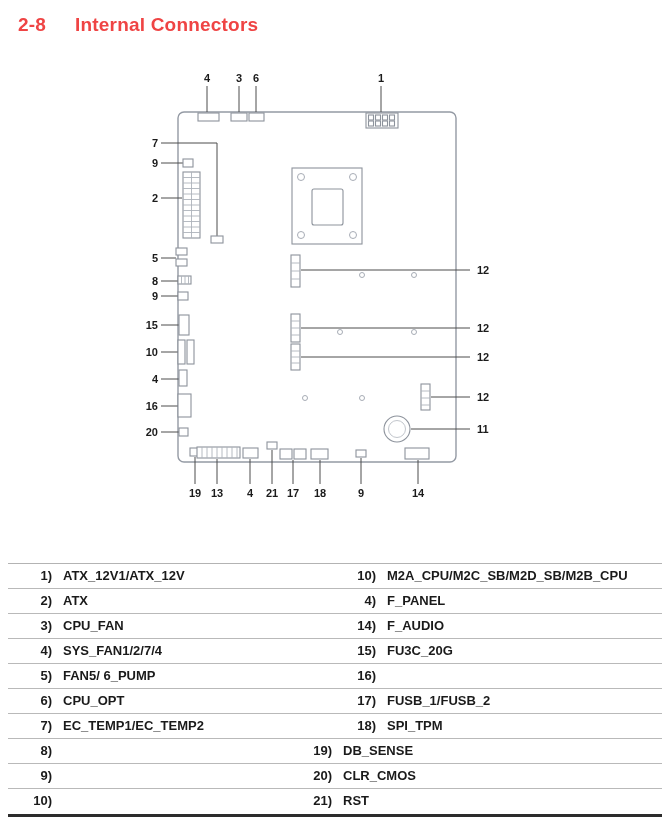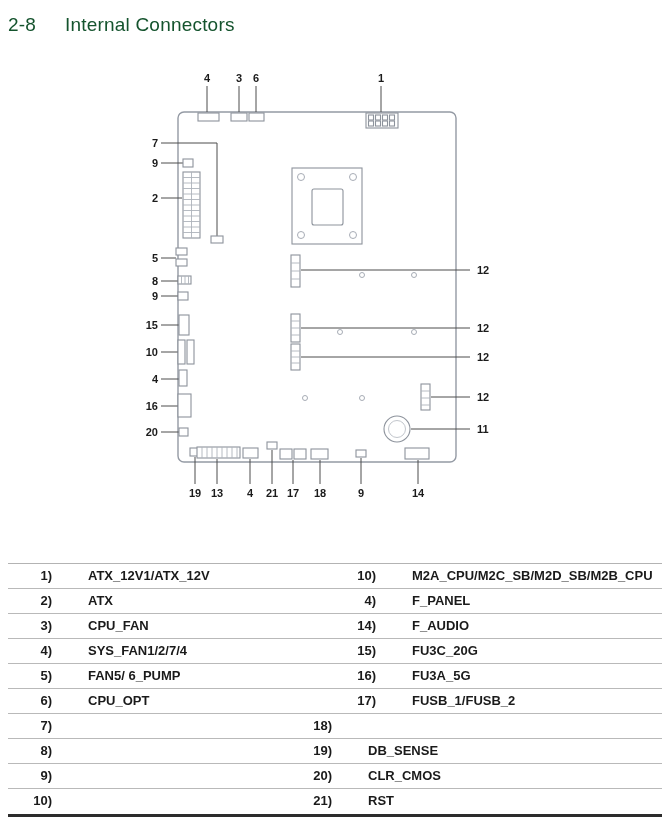--- a/index.html
+++ b/index.html
@@ -1,39 +1,39 @@
 <!DOCTYPE html>
 <html><head>
 <meta charset="utf-8">
 <style>
   * { margin:0; padding:0; box-sizing:border-box; }
   html,body { width:670px; height:820px; background:#ffffff; overflow:hidden;
     font-family:"Liberation Sans", sans-serif; position:relative; }
 
-  .heading { position:absolute; top:14px; left:8px; display:flex;
-    font-size:19px; font-weight:normal; color:#14532d; letter-spacing:0.2px; }
+  .heading { position:absolute; top:14px; left:18px; display:flex;
+    font-size:19px; font-weight:bold; color:#ef4444; letter-spacing:0.2px; }
   .heading .sec { width:57px; }
 
   svg.diagram { position:absolute; top:60px; left:0; }
   .board { fill:#ffffff; stroke:#949aa4; stroke-width:1.4; }
   .conn  { fill:#ffffff; stroke:#8d939c; stroke-width:1.1; }
   .lead  { stroke:#4d4d4d; stroke-width:1; fill:none; }
   .grid  { stroke:#aeb3bb; stroke-width:0.9; }
   .hole  { fill:#ffffff; stroke:#a7acb5; stroke-width:1; }
   .inner { fill:none; stroke:#c2c6cc; stroke-width:1; }
   .num   { font-family:"Liberation Sans", sans-serif; font-size:11px; font-weight:bold; fill:#1b1b1b; }
 
   .conn-table { position:absolute; top:563px; left:8px; right:8px;
     border-top:1px solid #b3b3b3; border-bottom:3px solid #2c2c2c;
     color:#1a1a1a; font-weight:bold; font-size:13px; }
   .t-row { display:grid; grid-template-columns:44px 280px 44px auto;
     height:25px; line-height:24px; border-bottom:1px solid #b9b9b9; }
   .t-row:last-child { border-bottom:none; }
   .t-num { text-align:right; }
-  .t-name { padding-left:36px; white-space:nowrap; }
+  .t-name { padding-left:11px; white-space:nowrap; }
 </style>
 </head>
 <body>
 
 <div class="heading">
   <span class="sec">2-8</span>
   <span>Internal Connectors</span>
 </div>
 
 <svg class="diagram" width="670" height="450" viewBox="0 0 670 450" xmlns="http://www.w3.org/2000/svg">
@@ -250,31 +250,32 @@
   <div class="t-row">
     <span class="t-num">4)</span>
     <span class="t-name">SYS_FAN1/2/7/4</span>
     <span class="t-num">15)</span>
     <span class="t-name">FU3C_20G</span>
   </div>
   <div class="t-row">
     <span class="t-num">5)</span>
     <span class="t-name">FAN5/ 6_PUMP</span>
     <span class="t-num">16)</span>
-    <span class="t-name">FU3A_5G</span>
   </div>
   <div class="t-row">
     <span class="t-num">6)</span>
     <span class="t-name">CPU_OPT</span>
     <span class="t-num">17)</span>
     <span class="t-name">FUSB_1/FUSB_2</span>
   </div>
   <div class="t-row">
     <span class="t-num">7)</span>
+    <span class="t-name">EC_TEMP1/EC_TEMP2</span>
     <span class="t-num">18)</span>
+    <span class="t-name">SPI_TPM</span>
   </div>
   <div class="t-row">
     <span class="t-num">8)</span>
     <span class="t-num">19)</span>
     <span class="t-name">DB_SENSE</span>
   </div>
   <div class="t-row">
     <span class="t-num">9)</span>
     <span class="t-num">20)</span>
     <span class="t-name">CLR_CMOS</span>

